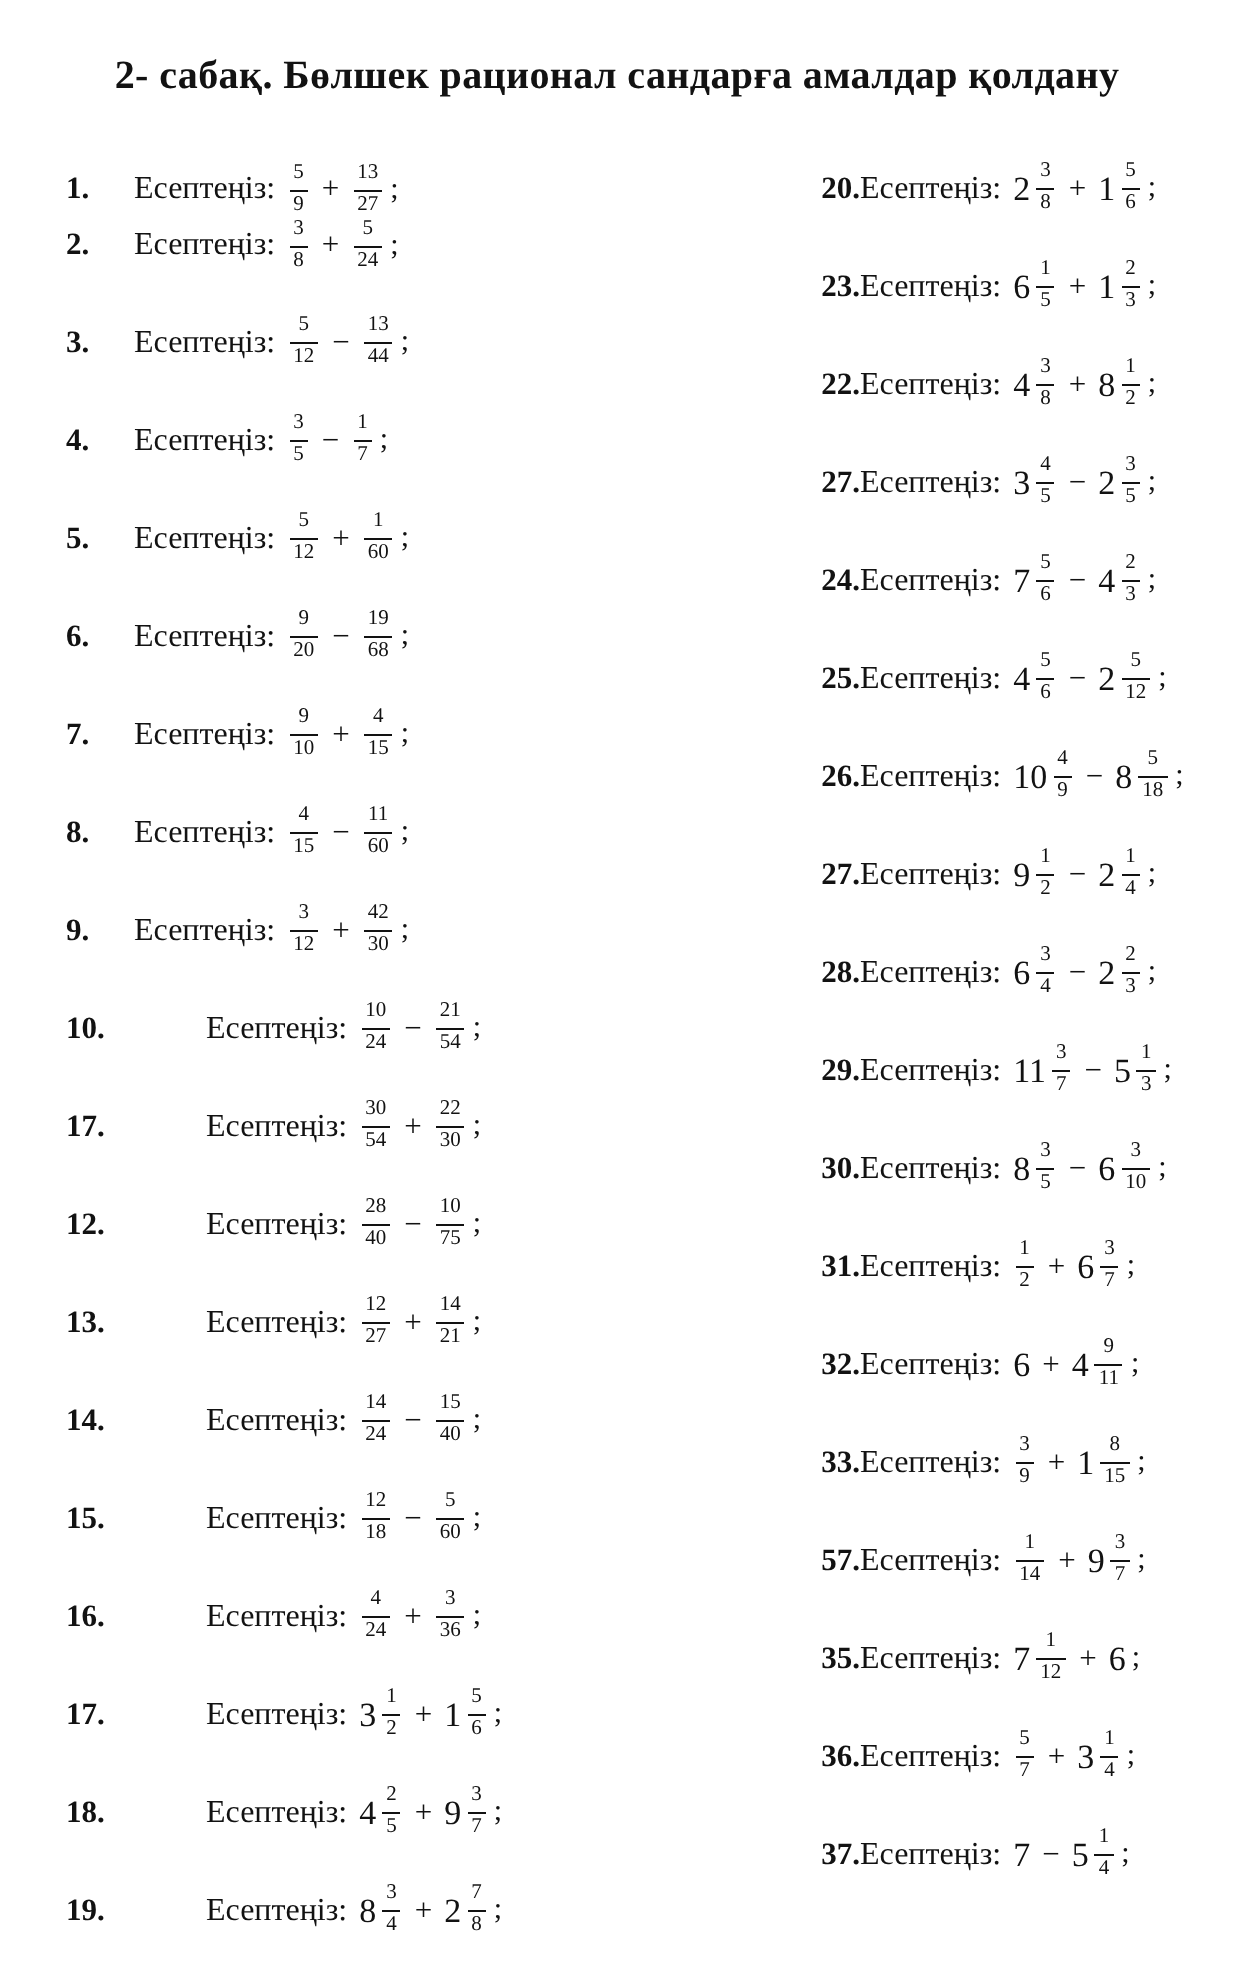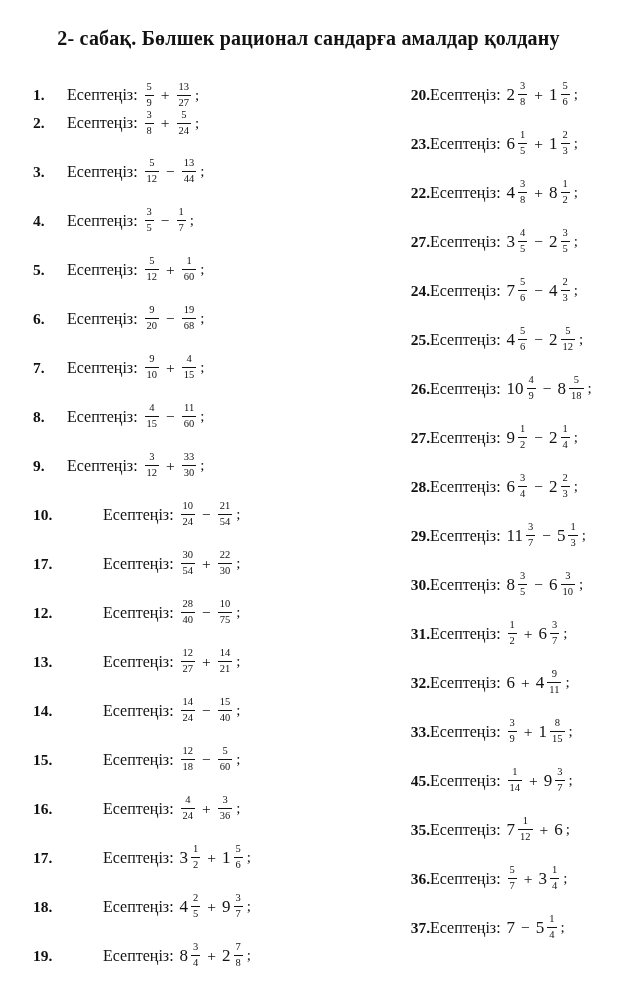--- a/index.html
+++ b/index.html
@@ -229,21 +229,21 @@
       <div class="row">
         <span class="pnum">9.</span>
         <span class="prompt">Есептеңіз:</span>
         <span class="expr">
           <span class="frac">
             <span class="fn">3</span>
             <span class="fd">12</span>
           </span>
           <span class="op">+</span>
           <span class="frac">
-            <span class="fn">33</span>
+            <span class="fn">42</span>
             <span class="fd">30</span>
           </span>
           <span class="semi">;</span>
         </span>
       </div>
       <div class="row wide">
         <span class="pnum">10.</span>
         <span class="prompt">Есептеңіз:</span>
         <span class="expr">
           <span class="frac">
@@ -712,21 +712,21 @@
             <span class="int">1</span>
             <span class="frac">
               <span class="fn">8</span>
               <span class="fd">15</span>
             </span>
           </span>
           <span class="semi">;</span>
         </span>
       </div>
       <div class="row">
-        <span class="pnum">45.</span>
+        <span class="pnum">57.</span>
         <span class="prompt">Есептеңіз:</span>
         <span class="expr">
           <span class="frac">
             <span class="fn">1</span>
             <span class="fd">14</span>
           </span>
           <span class="op">+</span>
           <span style="display: inline-flex; align-items: center;">
             <span class="int">9</span>
             <span class="frac">

